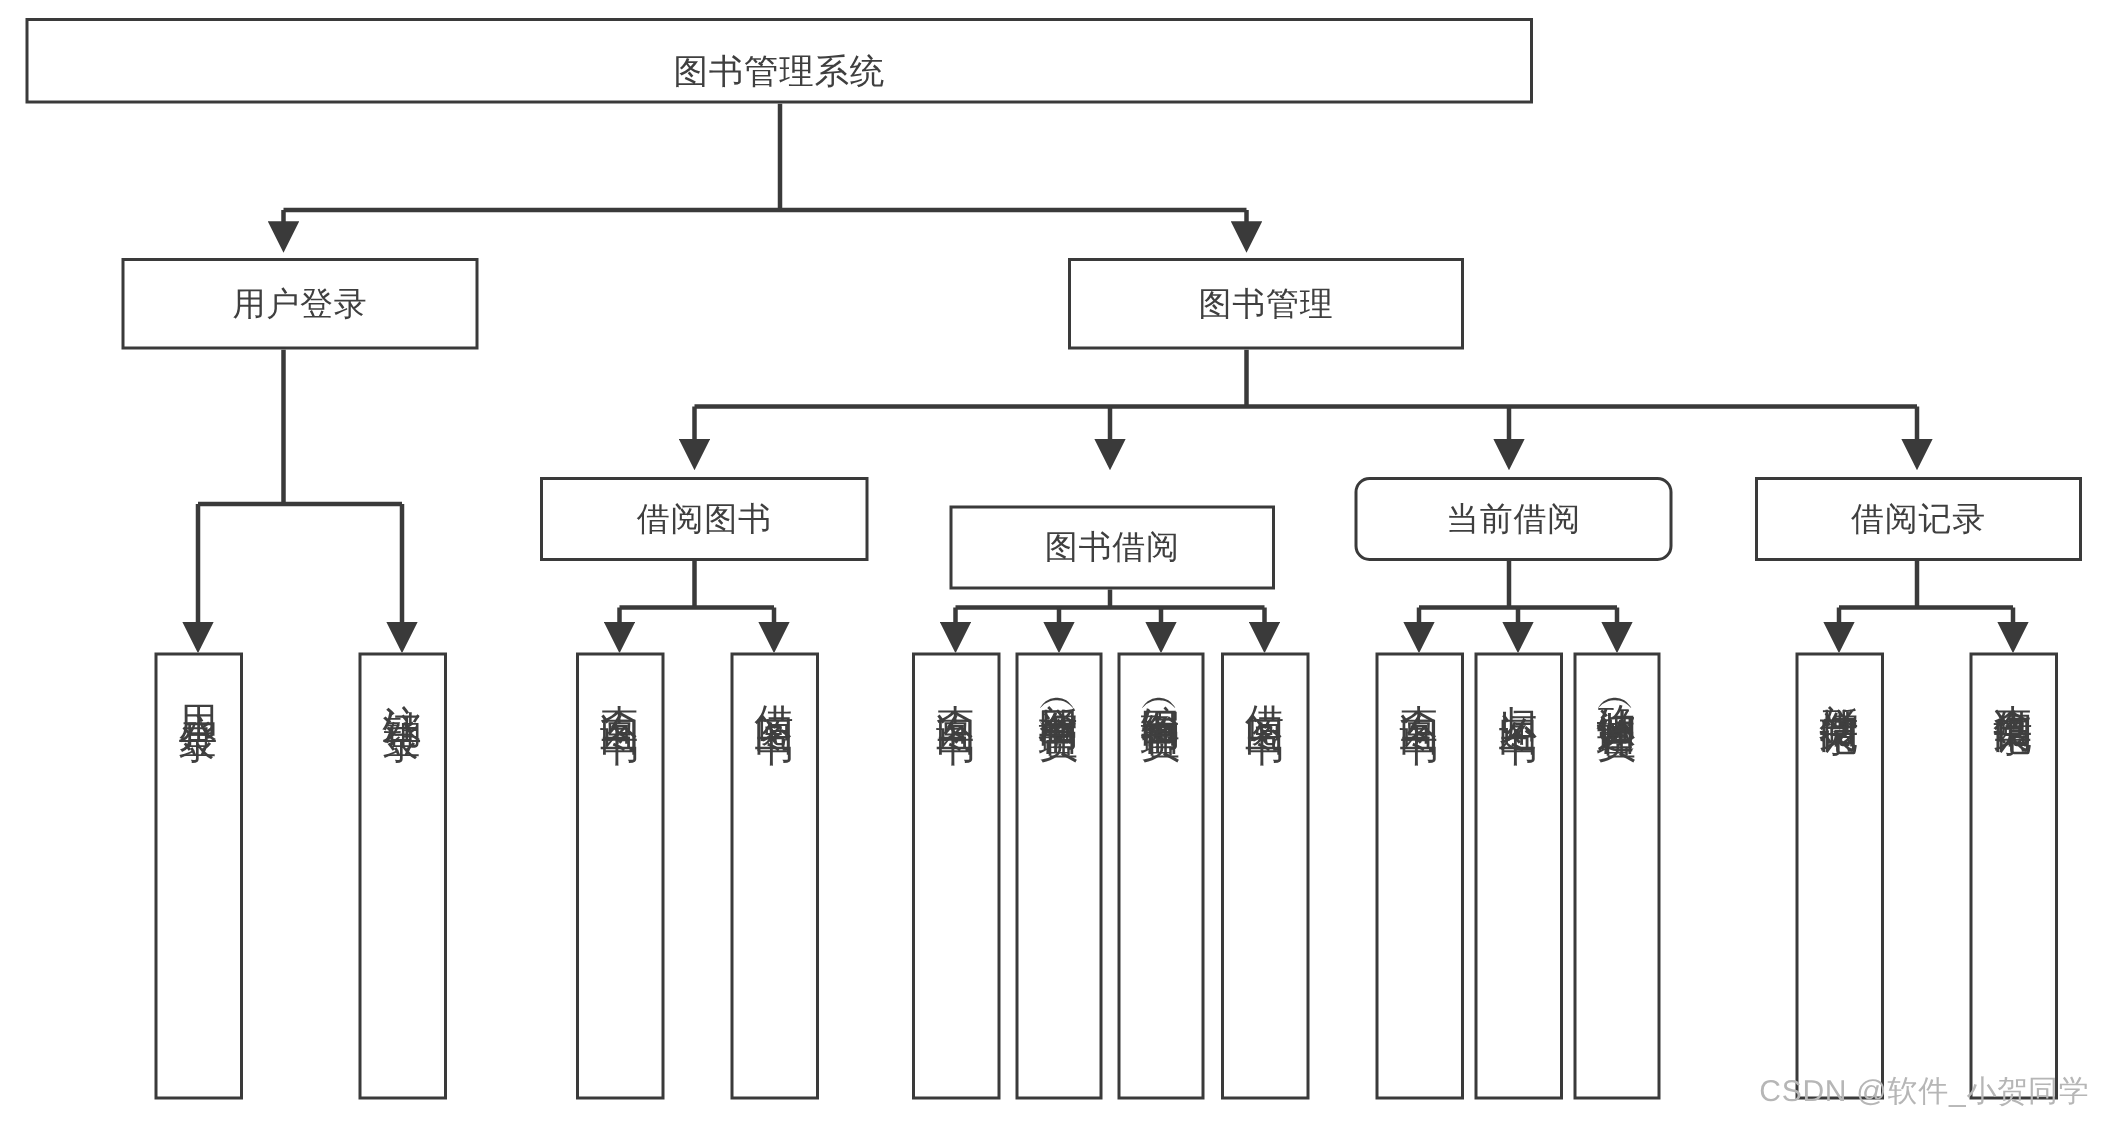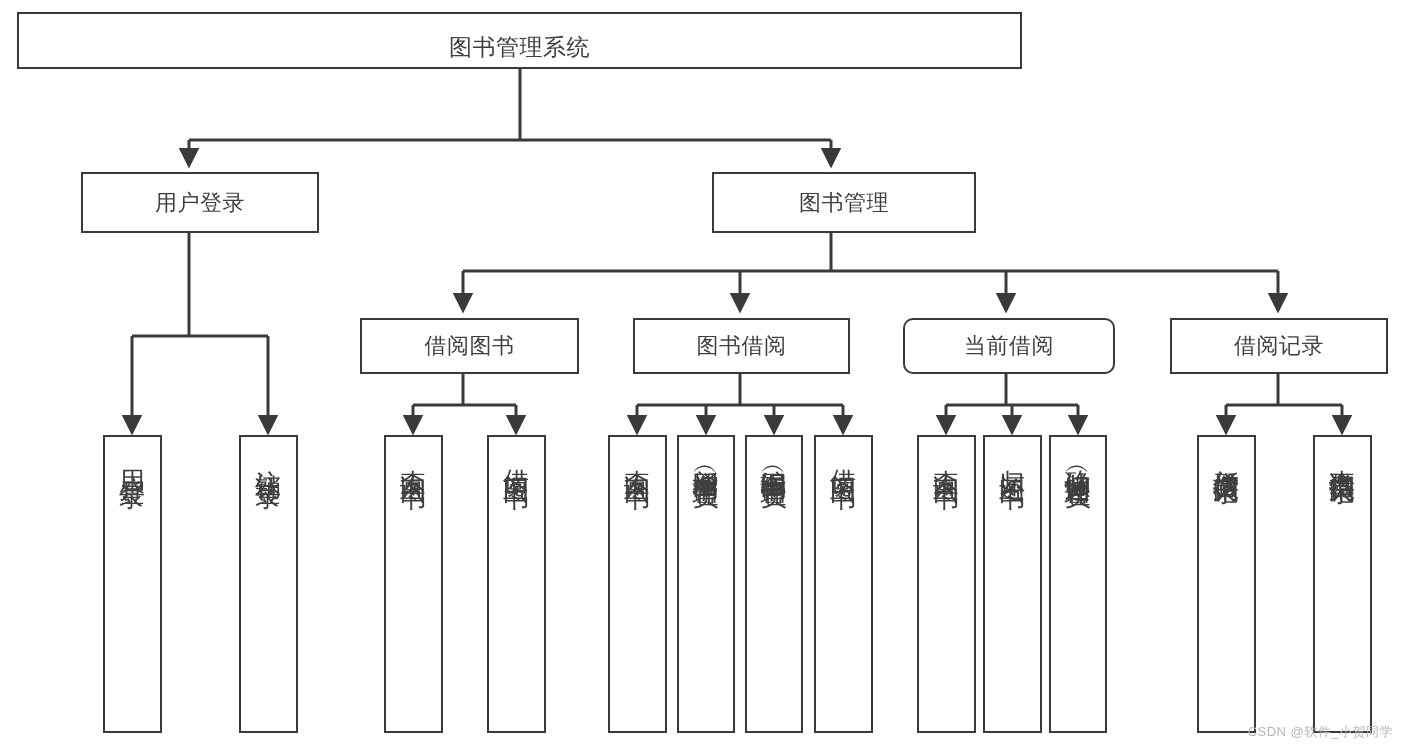--- a/index.html
+++ b/index.html
@@ -58,21 +58,21 @@
     font-size: 26px;
     line-height: 1.0;
     letter-spacing: 5px;
     white-space: nowrap;
   }
   .v-node.tall .lbl { letter-spacing: 2px; }
   #watermark {
     position: absolute;
     right: 12px;
     bottom: 6px;
-    font-size: 13px;
+    font-size: 20px;
     color: #b6b6b6;
     white-space: nowrap;
     letter-spacing: 0.5px;
   }
 </style>
 </head>
 <body>
 
 <div id="canvas">
 
@@ -133,21 +133,21 @@
   <div class="node h-node" style="left:81px; top:172px; width:238px; height:61px;">
     <span class="lbl">用户登录</span>
   </div>
   <div class="node h-node" style="left:712px; top:172px; width:264px; height:61px;">
     <span class="lbl">图书管理</span>
   </div>
 
   <div class="node h-node" style="left:360px; top:318px; width:219px; height:56px;">
     <span class="lbl">借阅图书</span>
   </div>
-  <div class="node h-node" style="left:633px; top:318px; width:217px; height:56px;">
+  <div class="node h-node" style="left:633px; top:337px; width:217px; height:56px;">
     <span class="lbl">图书借阅</span>
   </div>
   <div class="node h-node" style="left:903px; top:318px; width:212px; height:56px;border-radius:10px;">
     <span class="lbl">当前借阅</span>
   </div>
   <div class="node h-node" style="left:1170px; top:318px; width:218px; height:56px;">
     <span class="lbl">借阅记录</span>
   </div>
 
   <div class="node v-node" style="left:103px; top:435px; width:59px; height:298px;">

